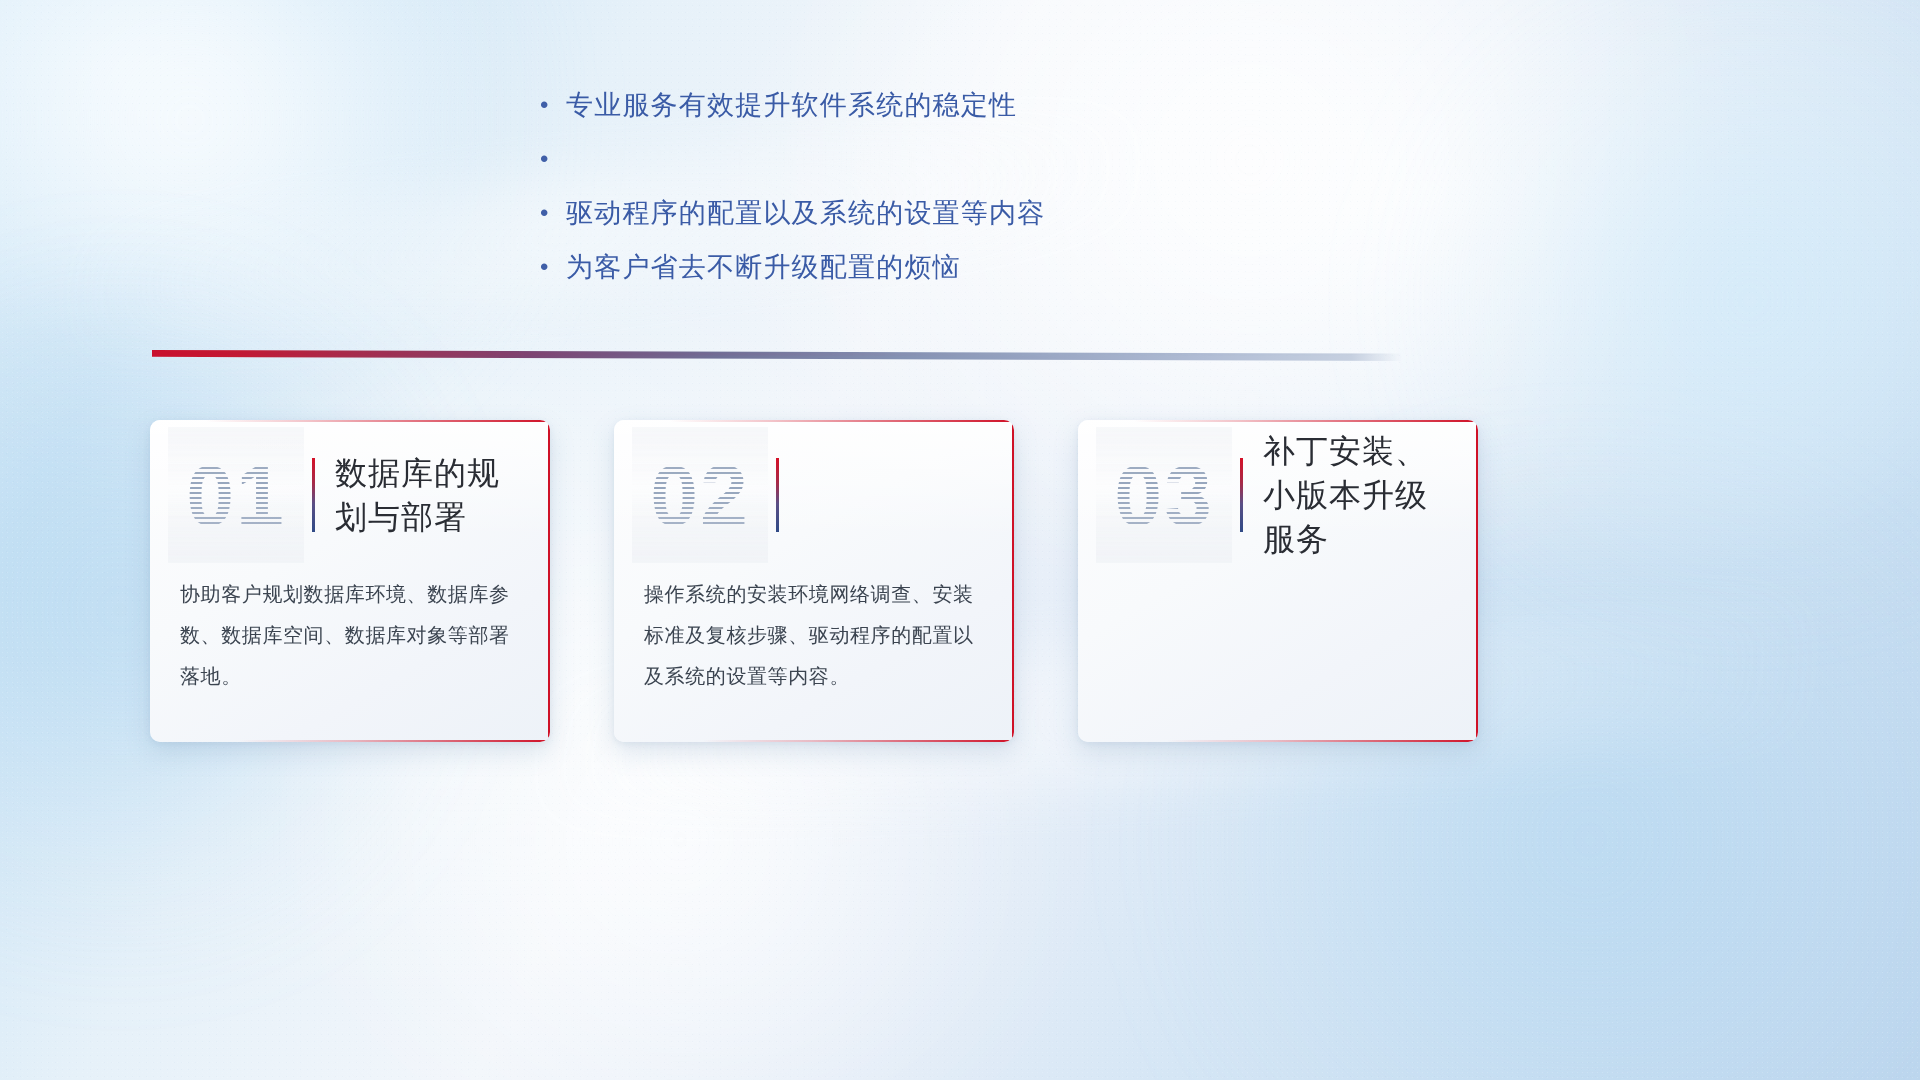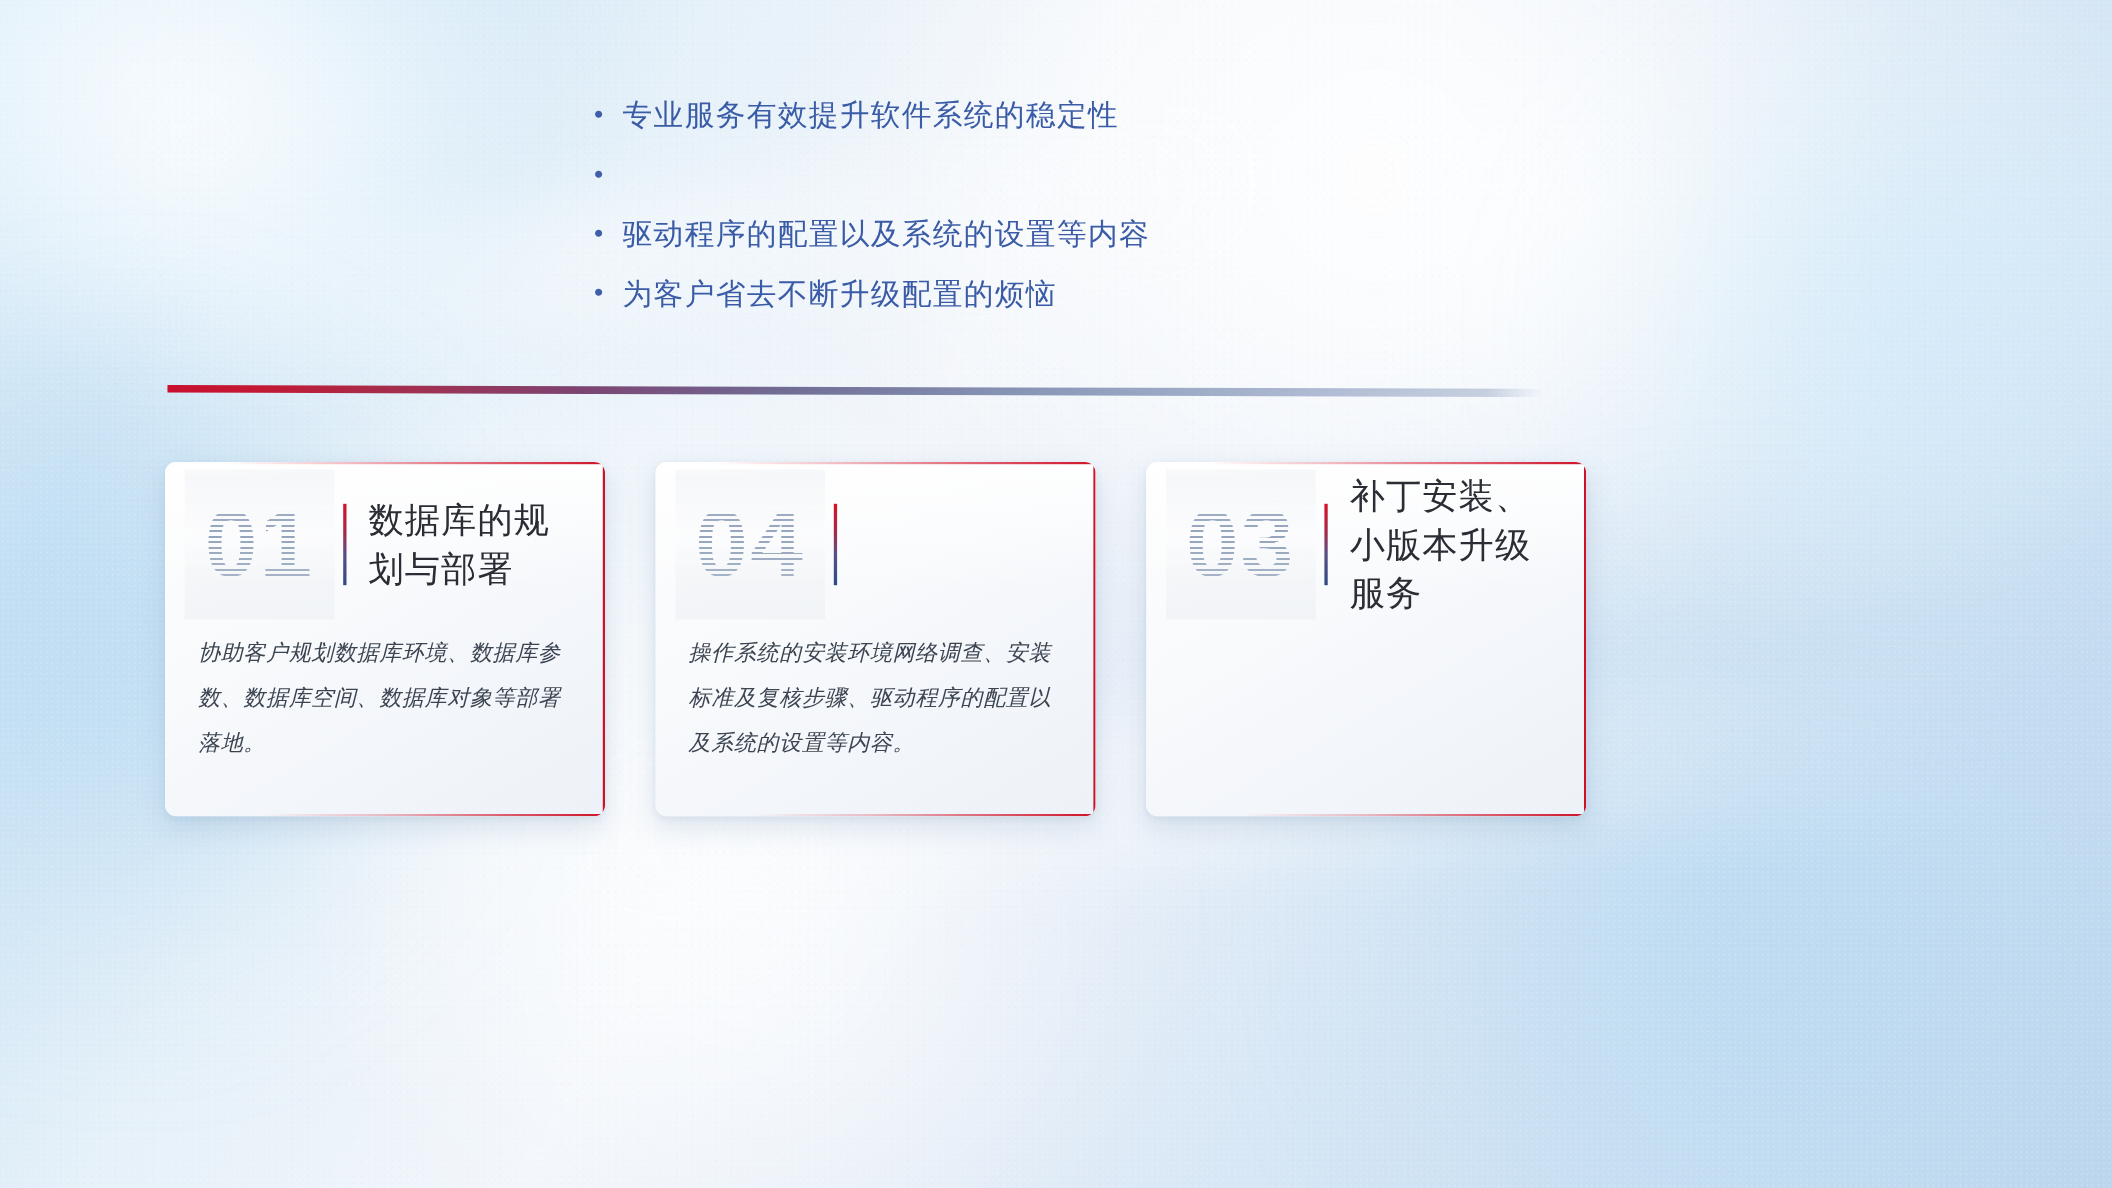--- a/index.html
+++ b/index.html
@@ -95,21 +95,21 @@
   #divider .bar2 {
     position:absolute; left:0; top:2px; width:100%; height:4px;
     background:linear-gradient(90deg, rgba(201,16,46,.55) 0%, rgba(120,80,130,.4) 38%, rgba(160,175,200,.25) 70%, rgba(255,255,255,0) 100%);
     filter:blur(2px);
     clip-path:polygon(0 0, 100% 40%, 100% 100%, 0 70%);
   }
 
   
   #cards {
     position:absolute; left:150px; top:420px;
-    display:flex; gap:46px;
+    display:flex; gap:64px;
   }
   .card {
     position:relative;
     width:400px; height:322px;
     border-radius:10px;
     background:linear-gradient(150deg, #fdfdfe 0%, #f8fafc 40%, #f2f5fa 72%, #edf2f8 100%);
     box-shadow:0 10px 26px rgba(90,125,165,0.18), 0 2px 6px rgba(90,125,165,0.10);
     overflow:hidden;
   }
   .card .red-edge {
@@ -168,21 +168,20 @@
     color:#2a2d34; font-weight:500;
     letter-spacing:1px;
     word-break:break-all;
   }
   .card-body {
     padding:0 30px 0 30px;
     margin-top:4px;
     font-size:20px; line-height:41px;
     color:#3b4450; letter-spacing:.6px;
     word-break:break-all;
-    font-style:italic;
   }
 </style>
 </head>
 <body>
 
 <div id="slide">
 
   <div class="glow g1"></div>
   <div class="glow g2"></div>
   <div class="glow g3"></div>
@@ -230,21 +229,21 @@
       </div>
       <div class="card-body">协助客户规划数据库环境、数据库参数、数据库空间、数据库对象等部署落地。</div>
     </div>
 
     <div class="card">
       <div class="top-sheen"></div>
       <div class="red-edge"></div>
       <div class="red-edge-top"></div>
       <div class="red-edge-bottom"></div>
       <div class="card-head">
-        <div class="watermark">04</div>
+        <div class="watermark">02</div>
         <div class="accent-bar"></div>
       </div>
       <div class="card-body">操作系统的安装环境网络调查、安装标准及复核步骤、驱动程序的配置以及系统的设置等内容。</div>
     </div>
 
     <div class="card">
       <div class="top-sheen"></div>
       <div class="red-edge"></div>
       <div class="red-edge-top"></div>
       <div class="red-edge-bottom"></div>

